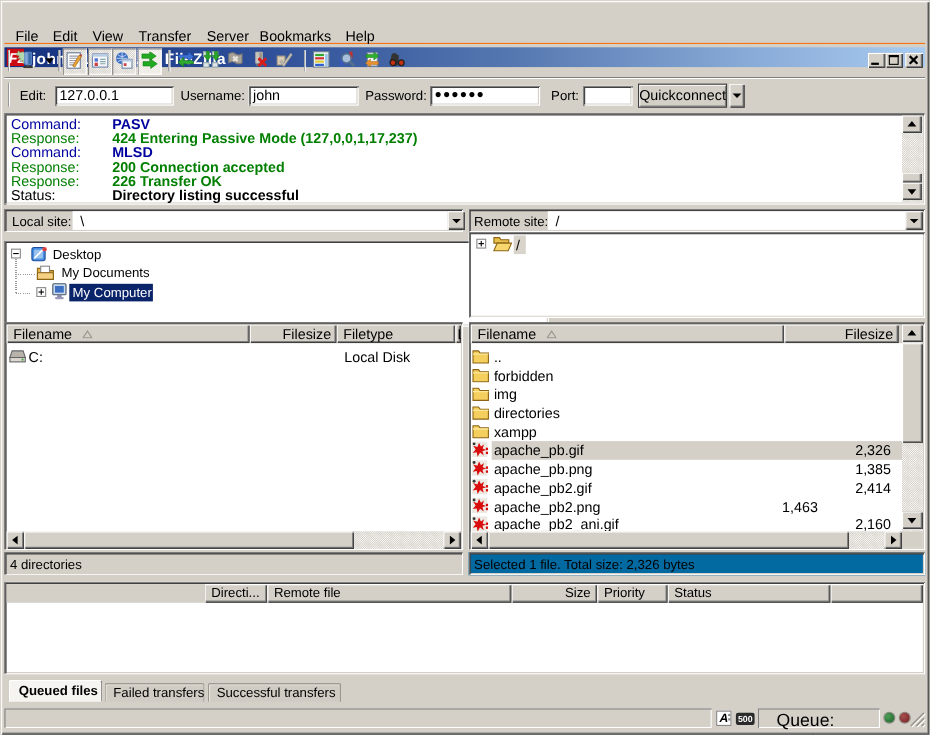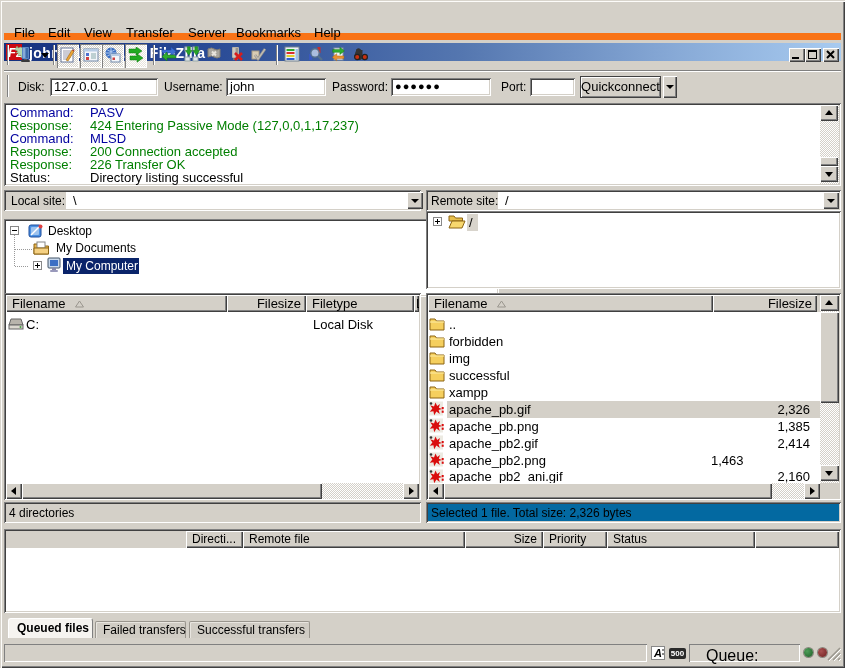--- a/index.html
+++ b/index.html
@@ -29,40 +29,40 @@
 .etchv { box-shadow: inset 1px 0 0 #808080, inset 2px 0 0 #ffffff; width:2px; }
 .etchh { box-shadow: inset 0 1px 0 #808080, inset 0 2px 0 #ffffff; height:2px; }
 
 
 .titlebar { left:4px; top:4px; width:837px; height:18px;
   background:linear-gradient(90deg,#14307e 0%,#2a4b96 25%,#5577b0 55%,#87a9d6 80%,#a8cbf0 100%);margin-top:39px; }
 .titletext { position:absolute; left:25px; top:2px; color:#fff; font-weight:bold; font-size:14px; letter-spacing:0.4px; }
 .winbtn { position:absolute; top:5px; width:16px; height:14px; }
 
 
-.menubar { left:4px; top:22px; width:837px; height:18px; border-bottom:7px solid #f97316; }
+.menubar { left:4px; top:22px; width:837px; height:18px; border-bottom:1px solid #f97316; }
 .menuitem { position:absolute; top:3px; font-size:13px; }
 
 
 .toolbar { left:4px; top:41px; width:837px; height:30px; }
 .tbtoggle { position:absolute; top:3px; width:22px; height:24px;
   box-shadow: inset 1px 1px 0 #808080, inset -1px -1px 0 #fff; }
 .tbicon { position:absolute; top:5px; width:16px; height:16px; }
 
 
 .qcbar { left:4px; top:72px; width:837px; height:31px; }
 .qclabel { position:absolute; top:8px; font-size:12px; white-space:nowrap; }
 .qcinput { position:absolute; top:6px; height:18px; background:#fff;
   box-shadow: inset 1px 1px 0 #808080, inset -1px -1px 0 #fff, inset 2px 2px 0 #404040, inset -2px -2px 0 #d4d0c8;
   font-size:13px; line-height:18px; padding-left:4px; }
 
 
 .pane { position:absolute; box-shadow: inset 1px 1px 0 #808080, inset -1px -1px 0 #ffffff, inset 2px 2px 0 #404040, inset -2px -2px 0 #d4d0c8; }
 .logline { position:absolute; left:6px; height:13px; line-height:13px; font-size:13px; white-space:pre; }
-.logval { position:absolute; left:80px; }
+.logval { position:absolute; left:92px;font-weight:bold; }
 
 
 .sbbtn { position:absolute; background:#d4d0c8;
   box-shadow: inset 1px 1px 0 #fff, inset -1px -1px 0 #404040, inset -2px -2px 0 #808080; }
 .sbthumb { position:absolute; background:#d4d0c8;
   box-shadow: inset 1px 1px 0 #fff, inset -1px -1px 0 #404040, inset -2px -2px 0 #808080; }
 .arrow { position:absolute; width:0; height:0; }
 
 
 .hcell { position:absolute; top:0; height:17px; background:#d4d0c8;
@@ -224,21 +224,21 @@
     <circle cx="11.8" cy="11" r="2.6" fill="#c83010"></circle>
     <circle cx="4.2" cy="11" r="2.6" fill="none" stroke="#222" stroke-width="1.2"></circle>
     <circle cx="11.8" cy="11" r="2.6" fill="none" stroke="#222" stroke-width="1.2"></circle>
     <rect x="6.5" y="4" width="3" height="4" fill="#333"></rect>
   </svg>
   <div class="abs etchh" style="left:0;top:29px;width:837px"></div>
 </div>
 
 <div class="abs qcbar">
   <div class="abs etchv" style="left:3px;top:3px;height:22px"></div>
-  <span class="qclabel" style="left:14px;width:29px">Disk:</span>
+  <span class="qclabel" style="left:14px;width:29px">Edit:</span>
   <div class="qcinput" style="left:46px;width:108px">127.0.0.1</div>
   <span class="qclabel" style="left:160px;width:59px">Username:</span>
   <div class="qcinput" style="left:222px;width:100px">john</div>
   <span class="qclabel" style="left:328px;width:57px">Password:</span>
   <div class="qcinput" style="left:387px;width:100px;font-size:11px;letter-spacing:1px;line-height:16px">●●●●●●</div>
   <span class="qclabel" style="left:497px;width:26px">Port:</span>
   <div class="qcinput" style="left:526px;width:45px"></div>
   <div class="abs" style="left:576px;top:4px;width:81px;height:22px;background:#d4d0c8;border:1px solid #404040;box-shadow:inset 1px 1px 0 #fff, inset -1px -1px 0 #808080;text-align:center;line-height:20px;font-size:13px">Quickconnect</div>
   <div class="abs" style="left:659px;top:4px;width:14px;height:22px;background:#d4d0c8;box-shadow:inset 1px 1px 0 #fff, inset -1px -1px 0 #404040, inset -2px -2px 0 #808080">
     <div class="arrow" style="left:3px;top:9px;border-left:4px solid transparent;border-right:4px solid transparent;border-top:4px solid #000"></div>
@@ -393,21 +393,21 @@
       <div class="row" style="left:23px;top:40px">forbidden</div>
       <svg class="abs" style="left:3px;top:58px" width="16" height="14" viewBox="0 0 16 14">
           <path d="M1 2 h5 l1.5 2 h7.5 v9 h-14 Z" fill="#f5cf5e" stroke="#8c6414"></path>
           <path d="M1 5 h14" stroke="#fbe89a" stroke-width="1.2"></path>
         </svg>
       <div class="row" style="left:23px;top:57px">img</div>
       <svg class="abs" style="left:3px;top:75px" width="16" height="14" viewBox="0 0 16 14">
           <path d="M1 2 h5 l1.5 2 h7.5 v9 h-14 Z" fill="#f5cf5e" stroke="#8c6414"></path>
           <path d="M1 5 h14" stroke="#fbe89a" stroke-width="1.2"></path>
         </svg>
-      <div class="row" style="left:23px;top:74px">successful</div>
+      <div class="row" style="left:23px;top:74px">directories</div>
       <svg class="abs" style="left:3px;top:92px" width="16" height="14" viewBox="0 0 16 14">
           <path d="M1 2 h5 l1.5 2 h7.5 v9 h-14 Z" fill="#f5cf5e" stroke="#8c6414"></path>
           <path d="M1 5 h14" stroke="#fbe89a" stroke-width="1.2"></path>
         </svg>
       <div class="row" style="left:23px;top:91px">xampp</div>
 
       <div class="abs" style="left:21px;top:108px;width:373px;height:17px;background:#d4d0c8"></div>
       <svg class="abs" style="left:3px;top:108px" width="15" height="15" viewBox="0 0 15 15">
           <rect width="14" height="14" x="0" y="0.5" fill="#eceae2"></rect>
           <circle cx="2" cy="2.5" r="1.3" fill="#333"></circle>

